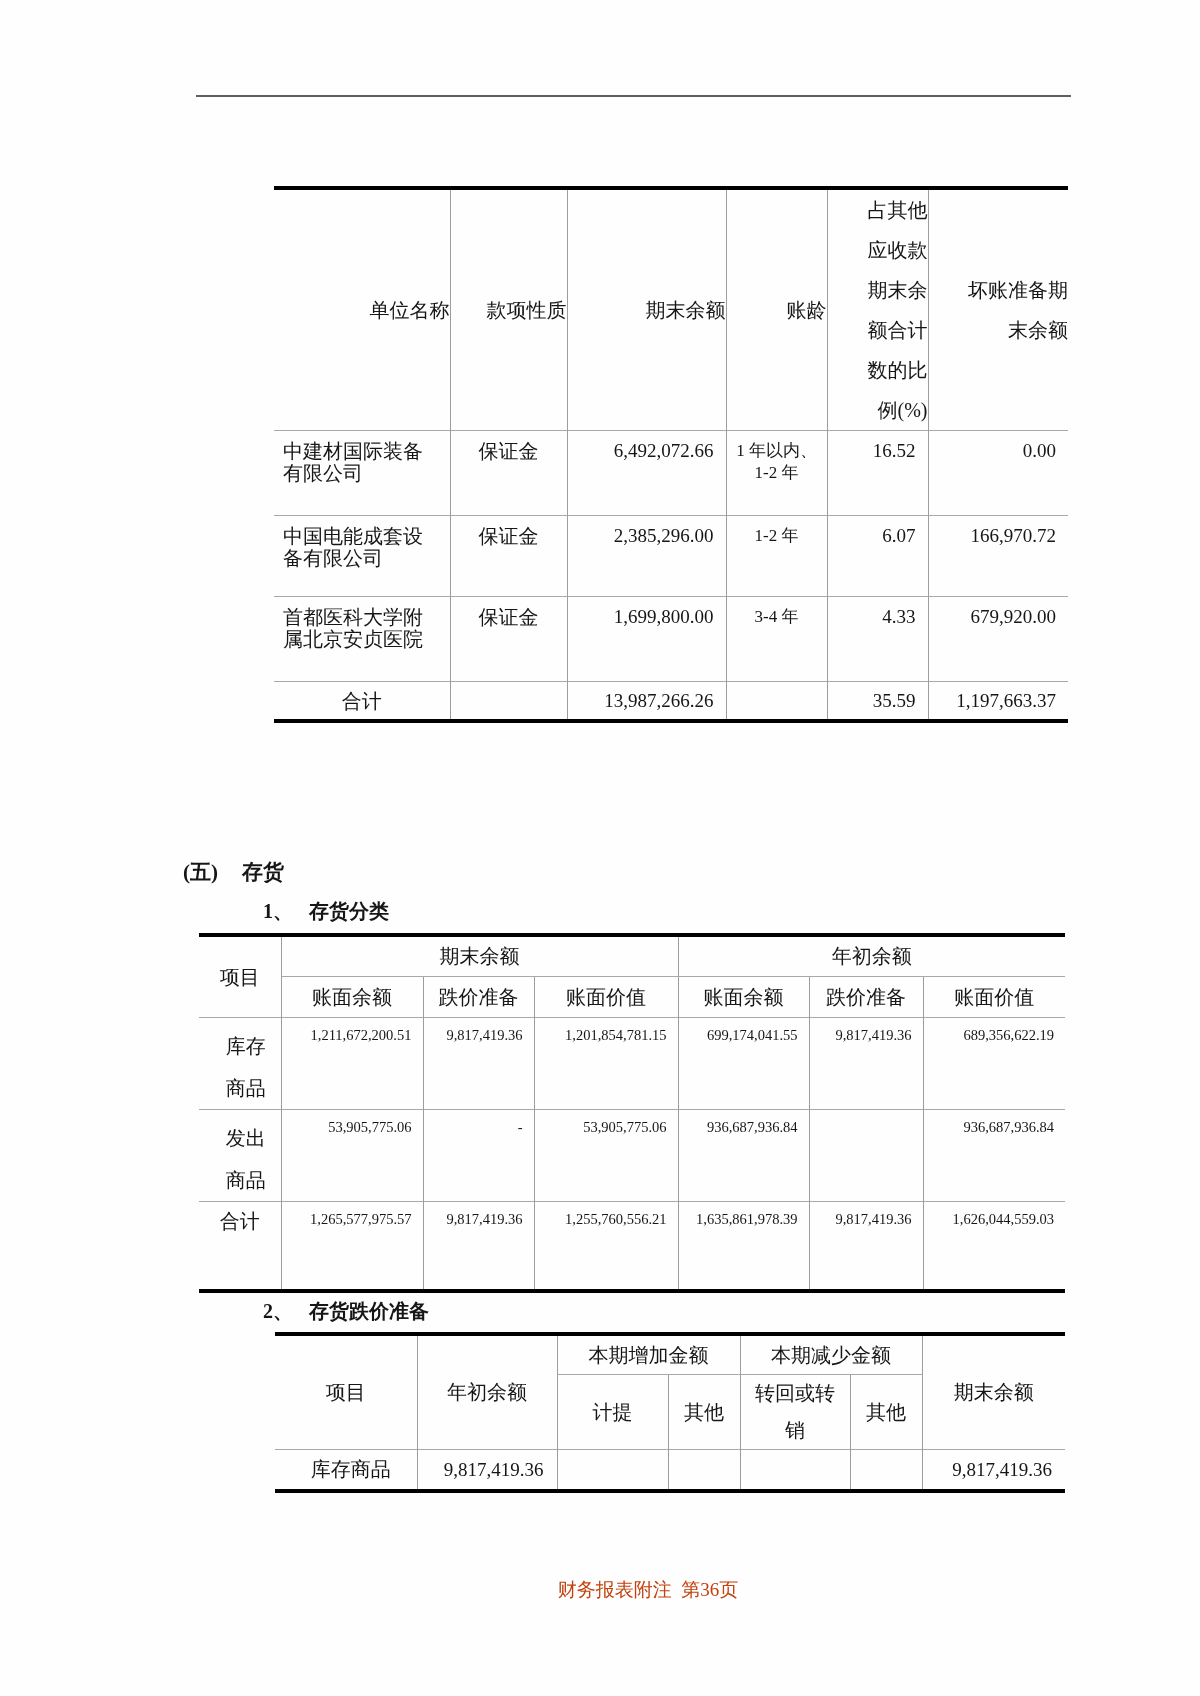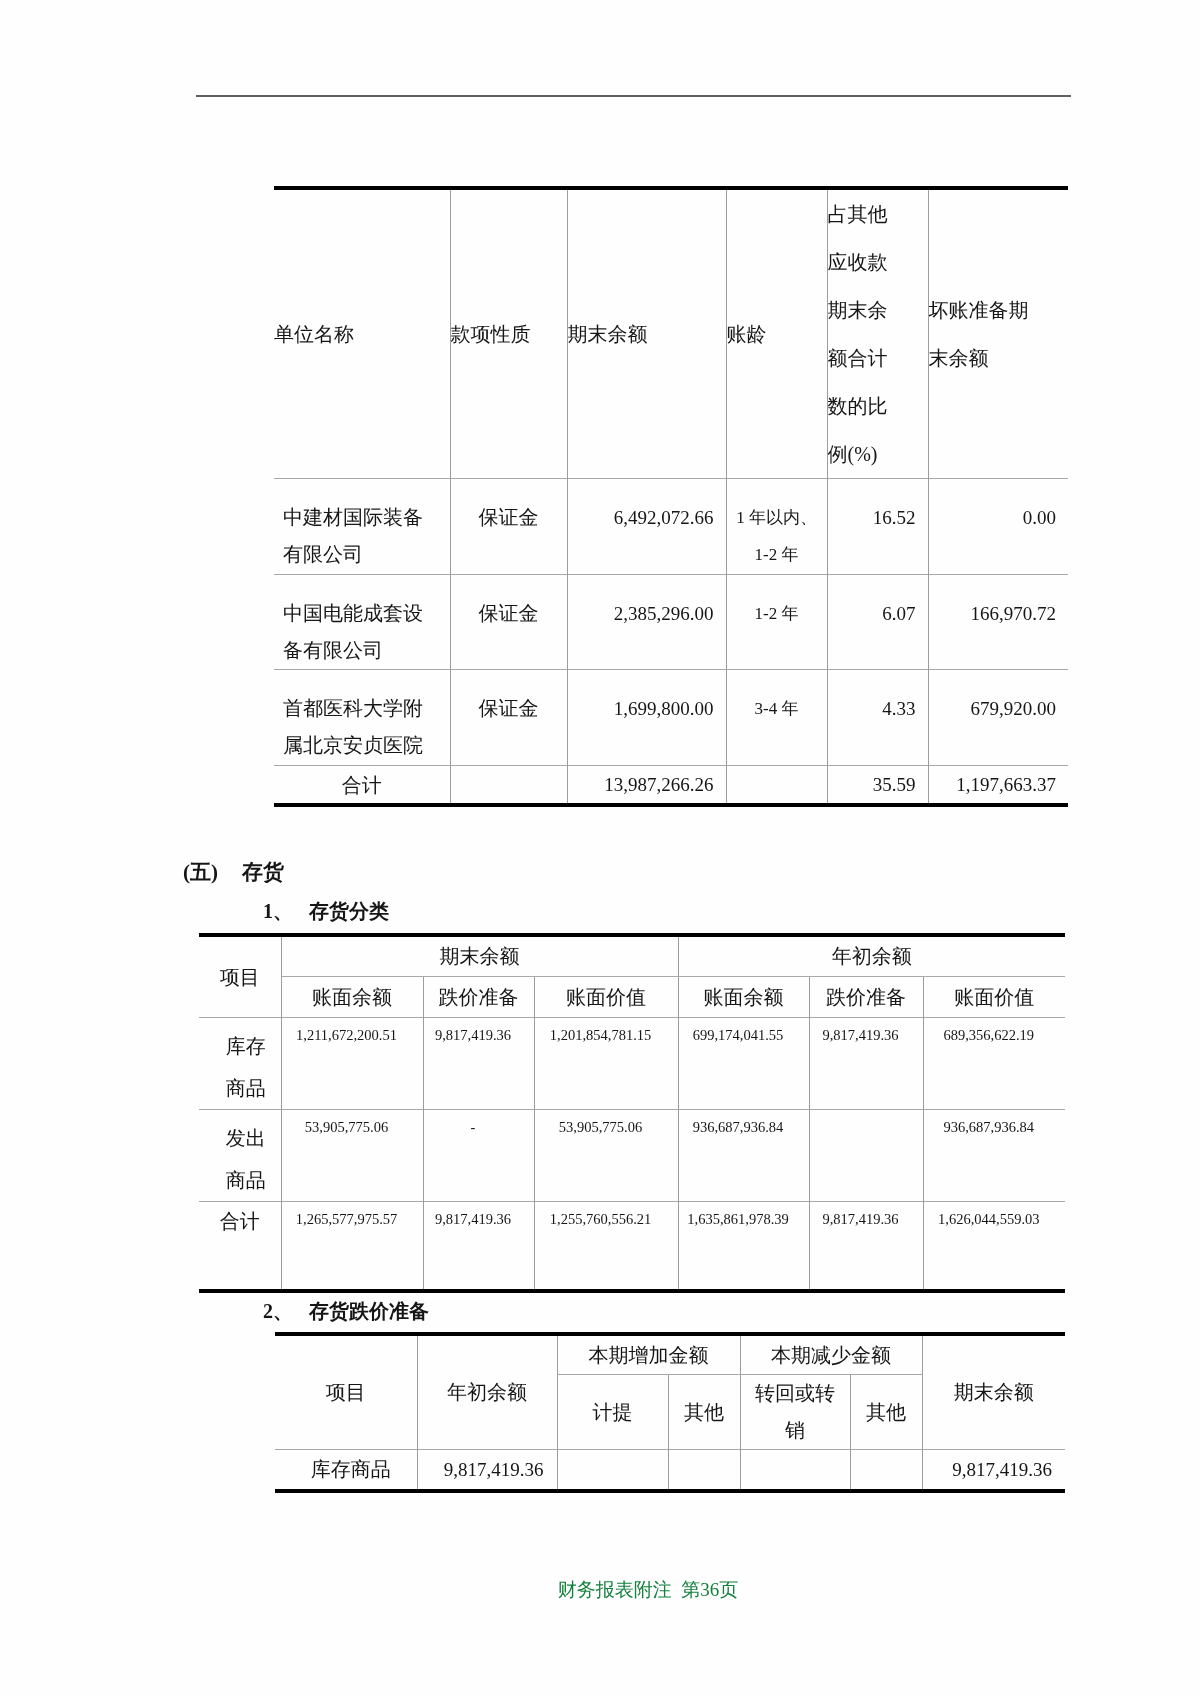--- a/index.html
+++ b/index.html
@@ -13,22 +13,22 @@
     border-collapse:collapse; table-layout:fixed; position:absolute;
     border-top:4px solid #000; border-bottom:4px solid #000;
     border-left:hidden; border-right:hidden;
   }
   .fin td { border-left:1px solid #9d9d9d; padding:0; white-space:pre-line; overflow:hidden; font-size:20px; }
   .fin tr.sep td { border-top:1px solid #a8a8a8; }
   .fin .gb { border-bottom:1px solid #a8a8a8; }
 
   
   .t1 { left:274px; top:186px; width:794px; }
-  .t1 .hd td { height:216px; text-align:left; vertical-align:middle; line-height:48px; }
-  .t1 .dr td { vertical-align:top; padding-top:20px; line-height:37px; }
+  .t1 .hd td { height:216px; text-align:right; vertical-align:middle; line-height:40px; }
+  .t1 .dr td { vertical-align:top; padding-top:9px; line-height:22px; }
   .t1 .r1 td { height:75px; } .t1 .r2 td { height:71px; } .t1 .r3 td { height:74px; }
   .t1 .r4 td { height:75px; } .t1 .r5 td { height:73px; }
   .t1 .num { text-align:right; padding-right:12px; font-size:19px; }
   .t1 .lbl { text-align:left; padding-left:9px; }
   .t1 .ctr { text-align:center; }
   .t1 .aging { font-size:17px; text-align:center; line-height:33px; }
   .t1 .tr-total td { height:37px; vertical-align:middle; padding-top:0; line-height:22px; }
 
   
   .sec { position:absolute; left:183px; top:858px; font-weight:bold; font-size:21px; }
@@ -37,33 +37,33 @@
   .sub .tt { margin-left:16px; }
   .sub1 { left:263px; top:898px; }
   .sub2 { left:263px; top:1298px; }
 
   
   .t2 { left:199px; top:933px; width:866px; }
   .t2 .g td { height:39px; text-align:center; vertical-align:middle; }
   .t2 .s td { height:40px; text-align:center; vertical-align:middle; }
   .t2 .dr td { vertical-align:top; padding-top:7px; }
   .t2 .r1 td { height:80px; } .t2 .r2 td { height:76px; } .t2 .r3 td { height:80px; }
-  .t2 .num { text-align:center; padding-right:11px; font-size:14.5px; line-height:21px;margin-left:20px; }
+  .t2 .num { text-align:right; padding-right:11px; font-size:14.5px; line-height:21px;margin-left:20px; }
   .t2 .item { vertical-align:middle; text-align:center; padding-left:12px; line-height:42px; padding-top:0; }
   .t2 .tr-total .item { text-align:center; padding-left:0; line-height:24px; }
 
   
   .t3 { left:275px; top:1332px; width:790px; }
   .t3 .g td { height:38px; text-align:center; vertical-align:middle; }
   .t3 .s td { height:73px; text-align:center; vertical-align:middle; line-height:37px; }
   .t3 .dr td { height:39px; vertical-align:middle; }
   .t3 .num { text-align:right; padding-right:13px; font-size:19px; }
   .t3 .item { text-align:center; padding-left:10px; }
 
-  .footer { position:absolute; left:96px; right:0; top:1577px; text-align:center; font-size:19px; white-space:pre; color:#15803d; }
+  .footer { position:absolute; left:96px; right:0; top:1577px; text-align:center; font-size:19px; white-space:pre; color:#c2410c; }
 </style>
 </head>
 <body>
 
 <div class="page">
 
   <div class="top-rule"></div>
 
   <table class="fin t1">
     <colgroup>

